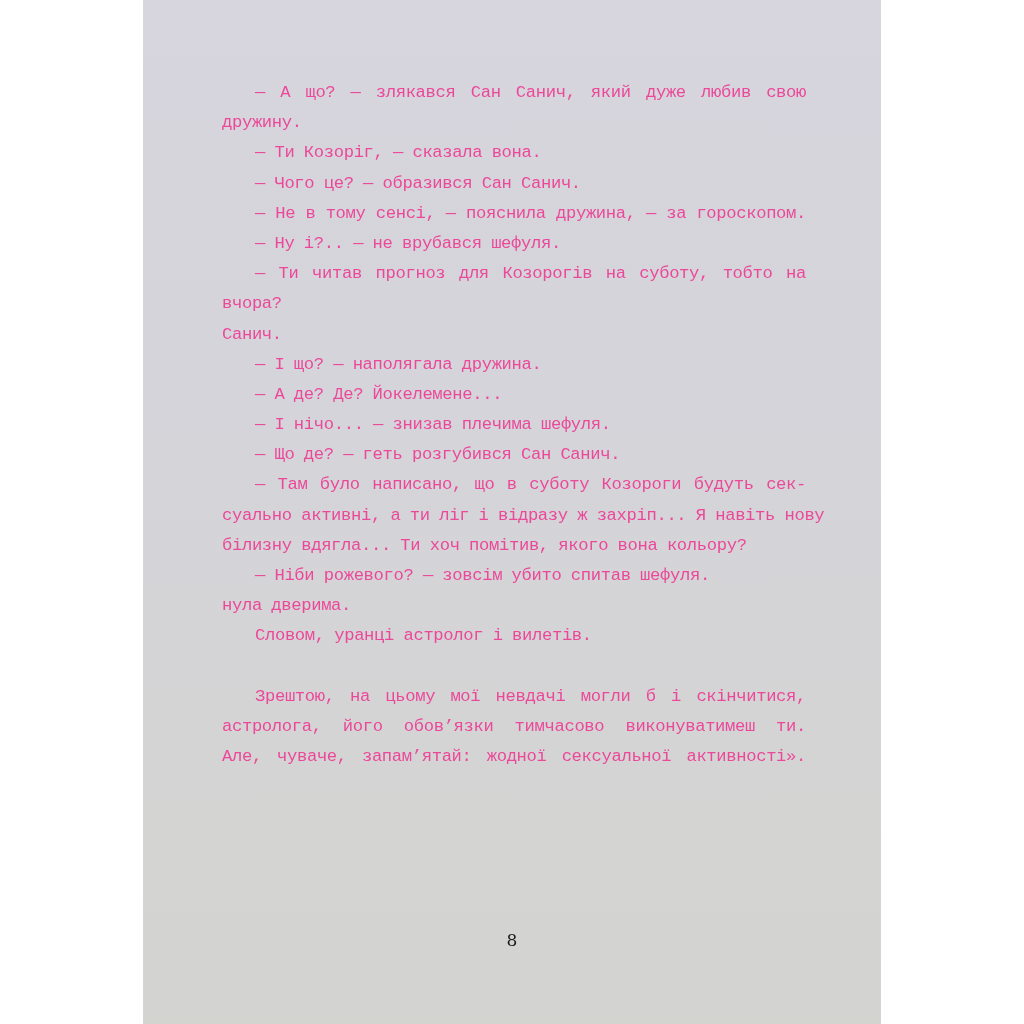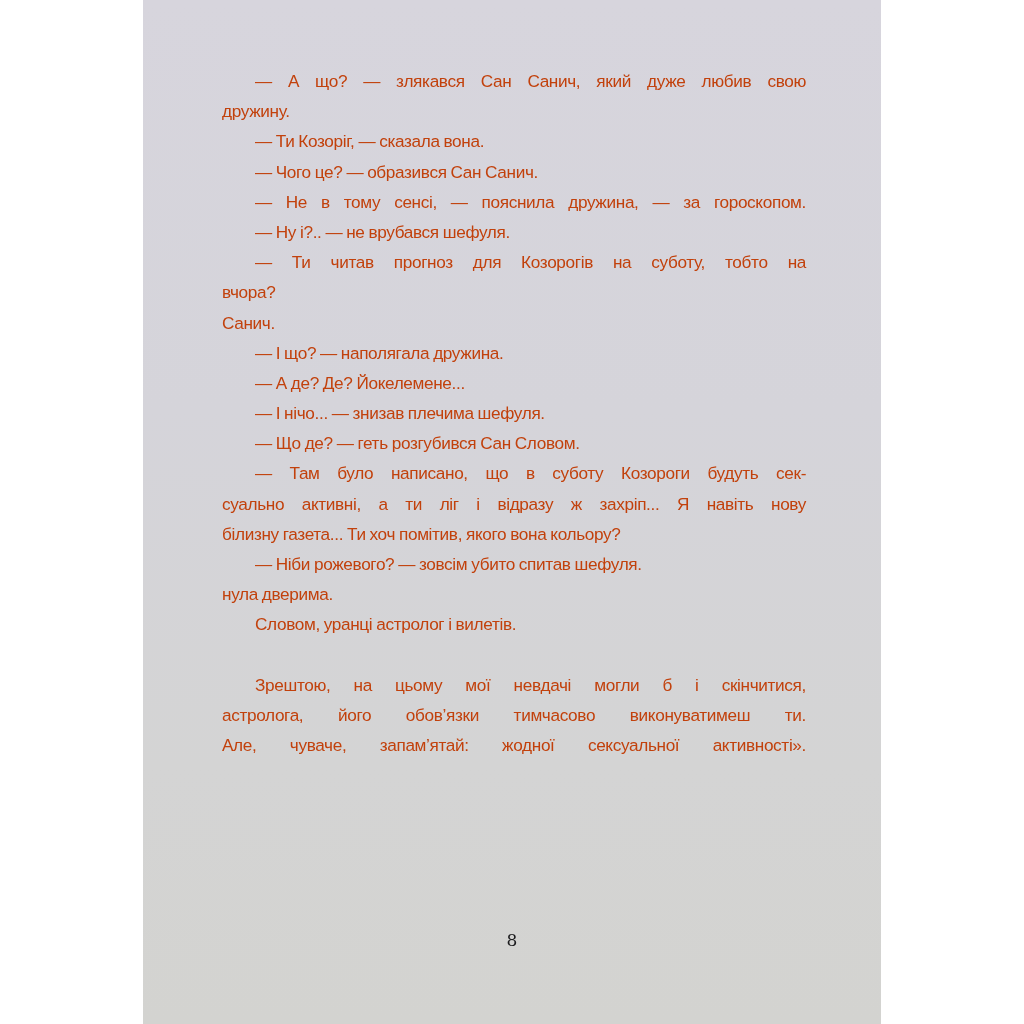--- a/index.html
+++ b/index.html
@@ -5,25 +5,25 @@
     html, body { margin: 0; padding: 0; background: #ffffff; }
     body { width: 1024px; height: 1024px; position: relative; overflow: hidden; }
     .page {
       position: absolute;
       left: 143px; top: 0;
       width: 738px; height: 1024px;
       background: linear-gradient(180deg, #d7d5dd 0%, #d5d4da 40%, #d4d4d4 75%, #d3d3d0 100%);
     }
     .text {
       position: absolute;
-      left: 222px; top: 66px;
+      left: 222px; top: 78px;
       width: 584px;
-      font-family: Liberation Sans, sans-serif;
+      font-family: Liberation Mono, monospace;
       font-size: 17.2px;
-      color: #c2410c;
+      color: #ec4899;
       letter-spacing: -0.35px;
       word-spacing: -0.5px;
     }
     .line {
       height: 30.2px;
       line-height: 30.2px;
       white-space: nowrap;
     }
     .line.indent { padding-left: 33px; }
     .line.justify { text-align: justify; text-align-last: justify; }
@@ -50,24 +50,24 @@
   <div class="line indent">— Ти Козоріг, — сказала вона.</div>
   <div class="line indent">— Чого це? — образився Сан Санич.</div>
   <div class="line indent justify">— Не в тому сенсі, — пояснила дружина, — за гороскопом.</div>
   <div class="line indent">— Ну і?.. — не врубався шефуля.</div>
   <div class="line indent justify">— Ти читав прогноз для Козорогів на суботу, тобто на</div>
   <div class="line">вчора?</div>
   <div class="line">Санич.</div>
   <div class="line indent">— І що? — наполягала дружина.</div>
   <div class="line indent">— А де? Де? Йокелемене...</div>
   <div class="line indent">— І нічо... — знизав плечима шефуля.</div>
-  <div class="line indent">— Що де? — геть розгубився Сан Словом.</div>
+  <div class="line indent">— Що де? — геть розгубився Сан Санич.</div>
   <div class="line indent justify">— Там було написано, що в суботу Козороги будуть сек-</div>
   <div class="line justify">суально активні, а ти ліг і відразу ж захріп... Я навіть нову</div>
-  <div class="line">білизну газета... Ти хоч помітив, якого вона кольору?</div>
+  <div class="line">білизну вдягла... Ти хоч помітив, якого вона кольору?</div>
   <div class="line indent">— Ніби рожевого? — зовсім убито спитав шефуля.</div>
   <div class="line">нула дверима.</div>
   <div class="line indent">Словом, уранці астролог і вилетів.</div>
 
   <div class="gap"></div>
 
   <div class="line indent justify">Зрештою, на цьому мої невдачі могли б і скінчитися,</div>
   <div class="line justify">астролога, його обов’язки тимчасово виконуватимеш ти.</div>
   <div class="line justify">Але, чуваче, запам’ятай: жодної сексуальної активності».</div>
 </div>

